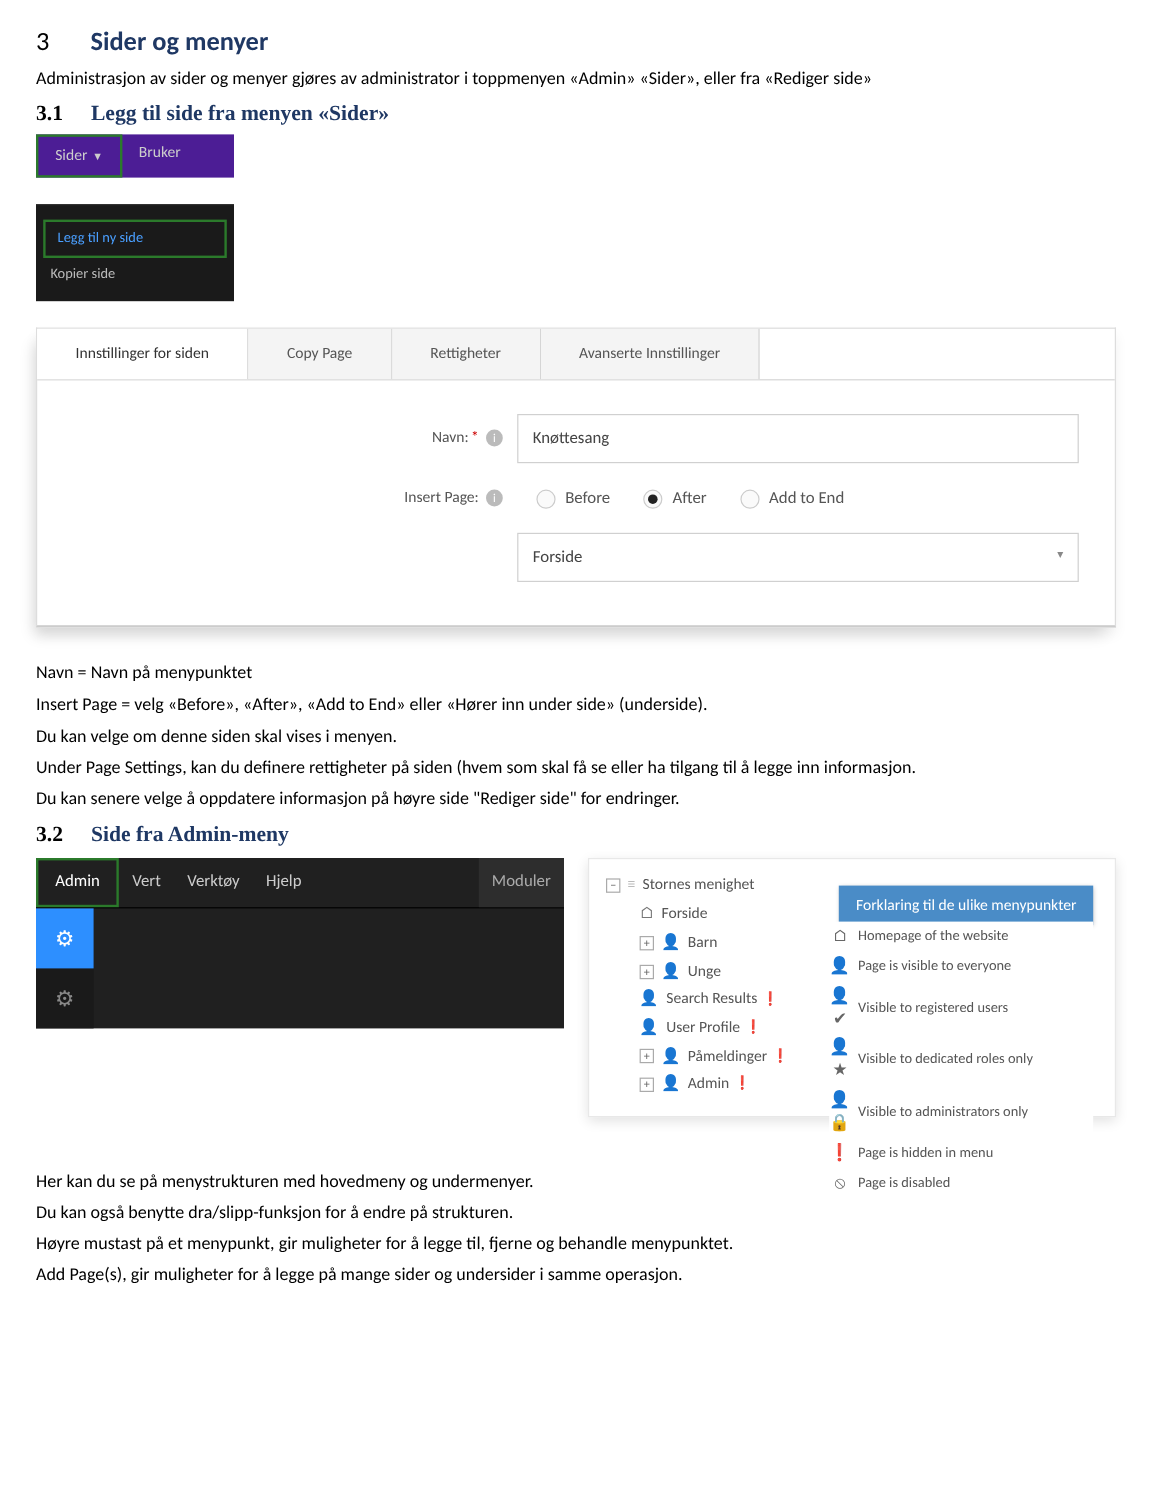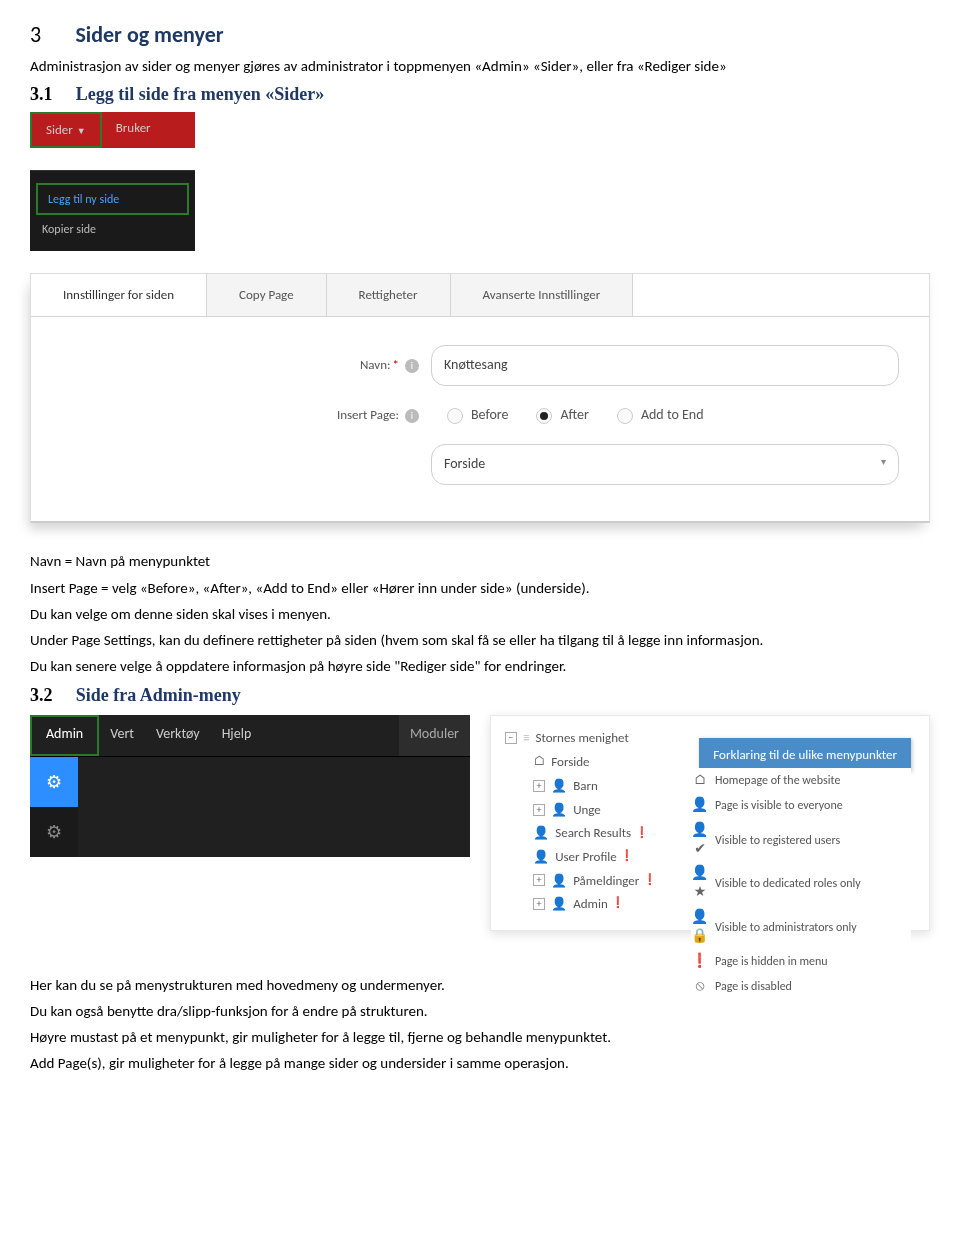--- a/index.html
+++ b/index.html
@@ -6,40 +6,40 @@
   body { font-family: Calibri, Arial, sans-serif; width: 960px; background: #fff; color: #000; padding: 20px 30px 40px; font-size: 15px; line-height: 1.35; }
   .h1-row { margin-bottom: 4px; }
   .h1-num { display: inline-block; width: 42px; font-size: 22px; vertical-align: top; }
   .h1-txt { display: inline-block; font-size: 22px; font-weight: bold; color: #1f3864; }
   .h2-row { margin: 6px 0 6px; font-family: Liberation Serif, serif; }
   .h2-num { display: inline-block; width: 42px; font-size: 18px; font-weight: bold; }
   .h2-txt { display: inline-block; font-size: 18px; font-weight: bold; color: #1f3864; }
   p.body { margin: 6px 0; }
   
   
-  .dark-menu-small { width: 165px; background: #b91c1c; display: flex; }
+  .dark-menu-small { width: 165px; background: #4c1d95; display: flex; }
   .dm-item { color: #ccc; padding: 7px 14px; font-size: 13px; position: relative; }
   .dm-item.hl { border: 2px solid #2b7a2b; }
   .dm-caret { font-size: 9px; margin-left: 4px; }
   .popup-small { width: 165px; background: #1a1a1a; padding: 10px 0; margin-top: 22px; border-top: 1px solid #333;}
   .popup-item { color: #bbb; font-size: 12px; padding: 4px 12px; }
   .popup-item.hl { color: #4a9fff; padding: 6px 10px; margin: 2px 6px; border: 2px solid #2b7a2b; }
   
   
   .settings-panel { margin-top: 22px; width: 900px; border: 1px solid #ddd; border-bottom: 2px solid #ccc; box-shadow: -6px 10px 12px -4px rgba(0,0,0,0.12), 0 6px 10px rgba(0,0,0,0.06); }
   .sp-tabs { display: flex; border-bottom: 1px solid #d5d5d5; }
   .sp-tab { padding: 12px 32px; font-size: 13px; color: #555; border-right: 1px solid #d5d5d5; background: #f4f4f4; }
   .sp-tab.active { background: #fff; font-weight: 500; color: #333; }
   .sp-body { padding: 18px 0 26px; }
   .form-row { display: flex; align-items: center; padding: 10px 0; }
   .form-label { width: 400px; text-align: right; padding-right: 12px; font-size: 13px; color: #555; }
   .req { color: #c00; margin-left: 2px; }
   .info-i { display: inline-block; width: 14px; height: 14px; border-radius: 50%; background: #bbb; color: #fff; font-size: 10px; text-align: center; line-height: 14px; font-style: normal; margin-left: 6px; }
   .form-ctrl { flex: 1; padding-right: 30px; }
-  .form-input, .form-select { width: 100%; border: 1px solid #d0d0d0; border-radius: 14px; padding: 10px 12px; font-size: 14px; color: #444; background: #fff; position: relative; }
+  .form-input, .form-select { width: 100%; border: 1px solid #d0d0d0; border-radius: 0; padding: 10px 12px; font-size: 14px; color: #444; background: #fff; position: relative; }
   .form-select::after { content: "▾"; position: absolute; right: 12px; color: #888; font-size: 10px; }
   .radio-row { display: flex; gap: 28px; padding-left: 16px; }
   .radio-item { display: flex; align-items: flex-end; gap: 8px; font-size: 14px; color: #555; }
   .radio-dot { width: 16px; height: 16px; border-radius: 50%; border: 1px solid #ccc; background: #fafafa; position: relative; }
   .radio-dot.sel::after { content: ""; position: absolute; inset: 3px; border-radius: 50%; background: #222; }
   
   
   .admin-wide { width: 440px; background: #202020; }
   .aw-top { display: flex; }
   .aw-item { color: #ccc; padding: 10px 11px; font-size: 14px; }

